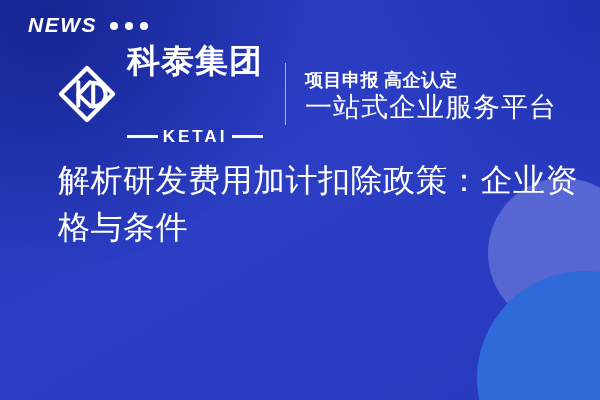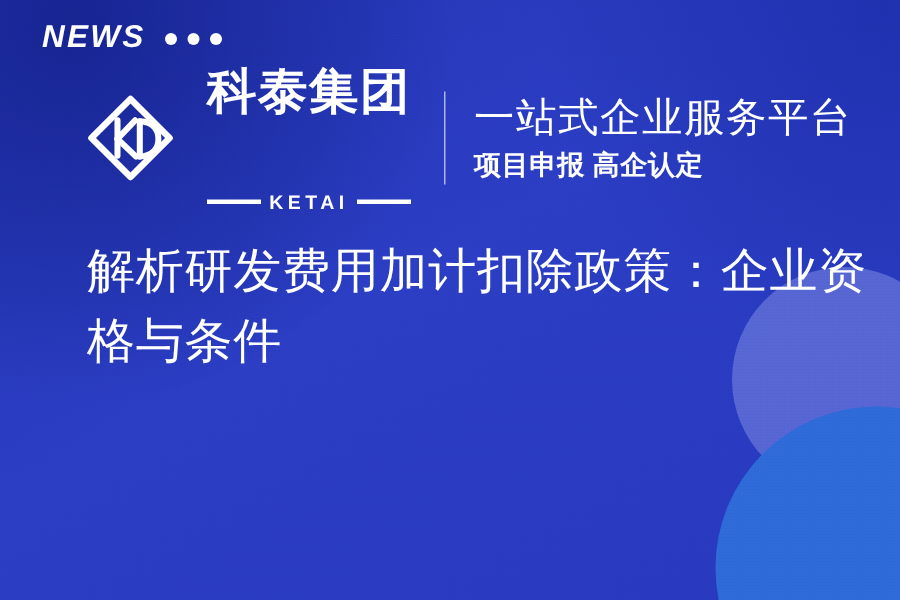--- a/index.html
+++ b/index.html
@@ -99,21 +99,21 @@
     align-items: center;
   }
 
   #logo-mark {
     width: 62px;
     height: 62px;
     flex: 0 0 auto;
   }
 
   #logo-wordmark {
-    margin-left: 20px;
+    margin-left: 9px;
     display: flex;
     flex-direction: column;
     align-items: center;
     gap: 48px;
   }
   #logo-cn {
     color: #FFFFFF;
     font-size: 33px;
     font-weight: bold;
     line-height: 1.05;
@@ -129,21 +129,21 @@
     justify-content: center;
   }
   .logo-rule {
     height: 3px;
     background: #FFFFFF;
     flex: 1 1 auto;
     min-width: 11px;
   }
   #logo-en {
     color: #FFFFFF;
-    font-size: 13px;
+    font-size: 17px;
     font-weight: bold;
     letter-spacing: 3px;
     line-height: 1;
     white-space: nowrap;
   }
 
   #logo-divider {
     width: 1px;
     height: 62px;
     background: rgba(255,255,255,0.62);
@@ -227,22 +227,22 @@
       <div id="logo-en-row">
         <span class="logo-rule"></span>
         <span id="logo-en">KETAI</span>
         <span class="logo-rule"></span>
       </div>
     </div>
 
     <div id="logo-divider"></div>
 
     <div id="tagline-block">
+      <div id="tagline-sub">项目申报 高企认定</div>
       <div id="tagline-main">一站式企业服务平台</div>
-      <div id="tagline-sub">项目申报 高企认定</div>
     </div>
 
   </div>
 
   <div id="headline">解析研发费用加计扣除政策：企业资格与条件</div>
 
   <div id="noise-overlay"></div>
 
 </div>
 

